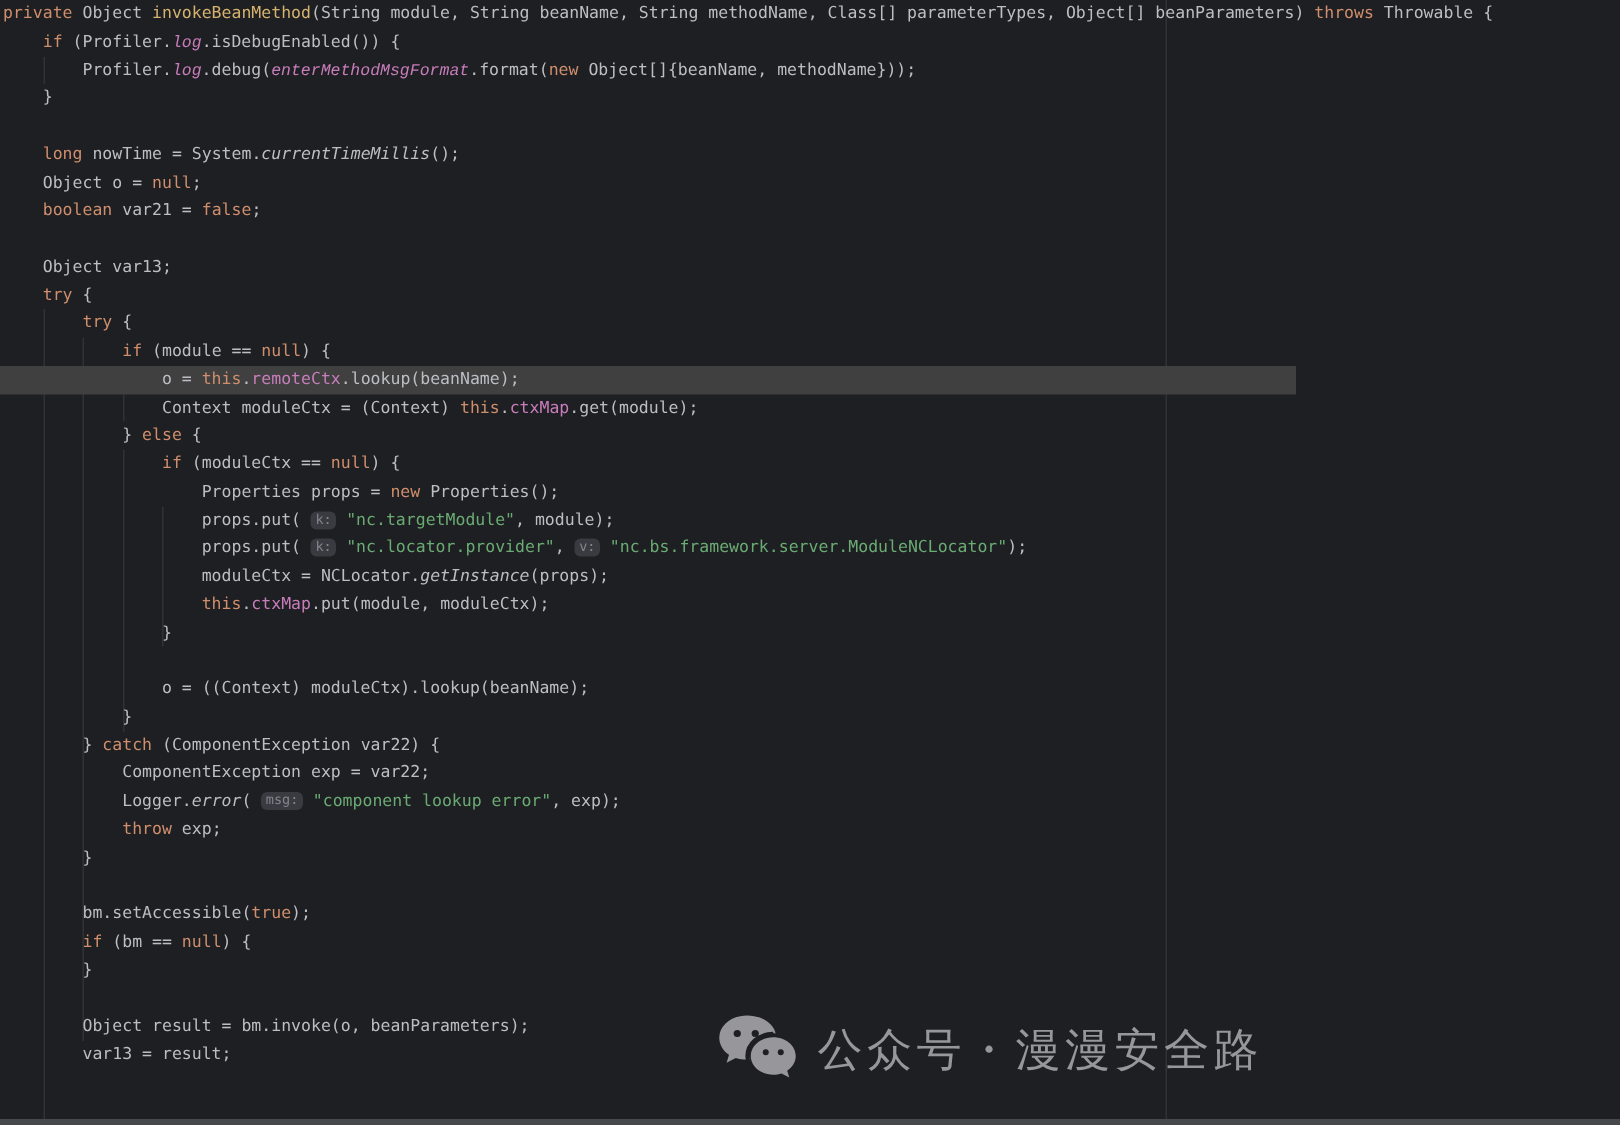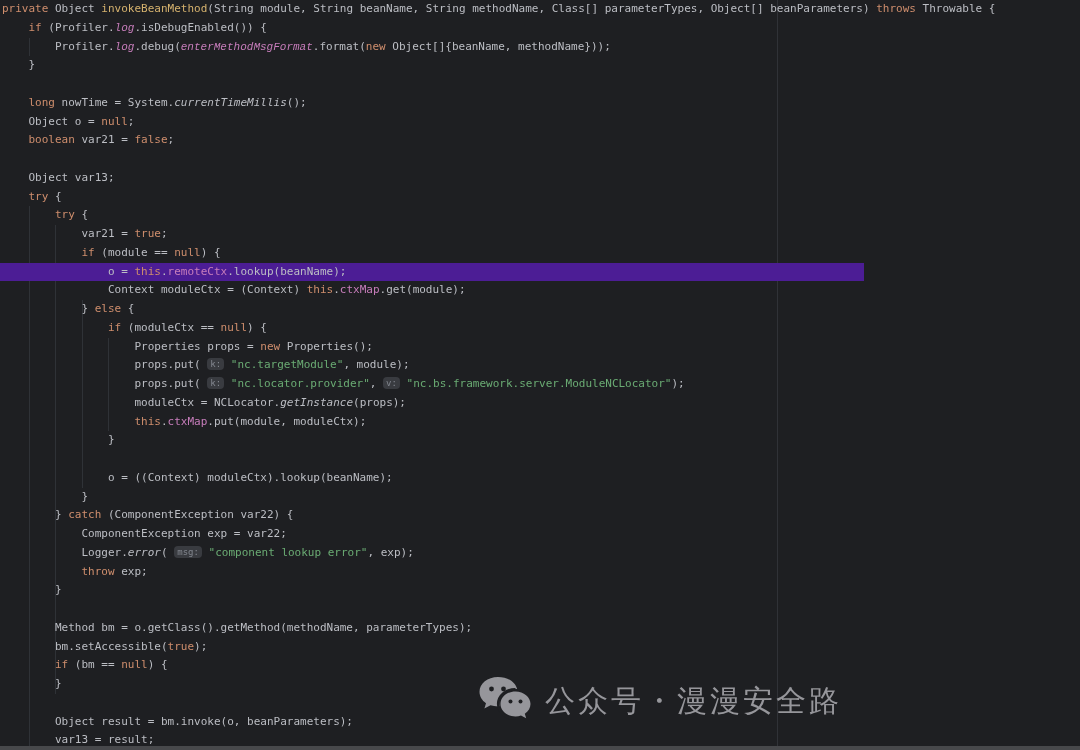--- a/index.html
+++ b/index.html
@@ -7,21 +7,21 @@
     width:1080px;height:750px;overflow:hidden;
     background:#1e1f22;
     font-family:"DejaVu Sans Mono","Liberation Mono",monospace;
   }
   #editor{
     position:relative;width:864px;height:750px;
     font-size:11px;line-height:18.75px;color:#bcbec4;
   }
   #code{position:relative;z-index:3;}
   .line{height:18.75px;white-space:pre;padding-left:2px;position:relative;}
-  .line.caret-line{background:#4c1d95;}
+  .line.caret-line{background:#404040;}
   .tok-kw{color:#cf8e6d;}
   .tok-def{color:#bcbec4;}
   .tok-str{color:#6aab73;}
   .tok-field{color:#c77dbb;}
   .tok-sfield{color:#c77dbb;font-style:italic;font-family:Liberation Mono, monospace;}
   .tok-smethod{color:#bcbec4;font-style:italic;}
   .tok-mdecl{color:#d5b26e;}
   .tok-inlay{
     display:inline-block;background:#393b40;color:#82868e;
     font-size:9px;line-height:12px;padding:0 3px;border-radius:4px;
@@ -61,42 +61,40 @@
       <div class="line"><span class="tok-def">        Profiler.</span><span class="tok-sfield">log</span><span class="tok-def">.debug(</span><span class="tok-sfield">enterMethodMsgFormat</span><span class="tok-def">.format(</span><span class="tok-kw">new</span><span class="tok-def"> Object[]{beanName, methodName}));</span></div>
       <div class="line"><span class="tok-def">    }</span></div>
       <div class="line"></div>
       <div class="line"><span class="tok-def">    </span><span class="tok-kw">long</span><span class="tok-def"> nowTime = System.</span><span class="tok-smethod">currentTimeMillis</span><span class="tok-def">();</span></div>
       <div class="line"><span class="tok-def">    Object o = </span><span class="tok-kw">null</span><span class="tok-def">;</span></div>
       <div class="line"><span class="tok-def">    </span><span class="tok-kw">boolean</span><span class="tok-def"> var21 = </span><span class="tok-kw">false</span><span class="tok-def">;</span></div>
       <div class="line"></div>
       <div class="line"><span class="tok-def">    Object var13;</span></div>
       <div class="line"><span class="tok-def">    </span><span class="tok-kw">try</span><span class="tok-def"> {</span></div>
       <div class="line"><span class="tok-def">        </span><span class="tok-kw">try</span><span class="tok-def"> {</span></div>
-      <div class="line"><span class="tok-def">            var21 = </span><span class="tok-kw">true</span><span class="tok-def">;</span></div>
       <div class="line"><span class="tok-def">            </span><span class="tok-kw">if</span><span class="tok-def"> (module == </span><span class="tok-kw">null</span><span class="tok-def">) {</span></div>
       <div class="line caret-line"><span class="tok-def">                o = </span><span class="tok-kw">this</span><span class="tok-def">.</span><span class="tok-field">remoteCtx</span><span class="tok-def">.lookup(beanName);</span></div>
       <div class="line"><span class="tok-def">                Context moduleCtx = (Context) </span><span class="tok-kw">this</span><span class="tok-def">.</span><span class="tok-field">ctxMap</span><span class="tok-def">.get(module);</span></div>
       <div class="line"><span class="tok-def">            } </span><span class="tok-kw">else</span><span class="tok-def"> {</span></div>
       <div class="line"><span class="tok-def">                </span><span class="tok-kw">if</span><span class="tok-def"> (moduleCtx == </span><span class="tok-kw">null</span><span class="tok-def">) {</span></div>
       <div class="line"><span class="tok-def">                    Properties props = </span><span class="tok-kw">new</span><span class="tok-def"> Properties();</span></div>
       <div class="line"><span class="tok-def">                    props.put( </span><span class="tok-inlay">k:</span><span class="tok-def"> </span><span class="tok-str">"nc.targetModule"</span><span class="tok-def">, module);</span></div>
       <div class="line"><span class="tok-def">                    props.put( </span><span class="tok-inlay">k:</span><span class="tok-def"> </span><span class="tok-str">"nc.locator.provider"</span><span class="tok-def">, </span><span class="tok-inlay">v:</span><span class="tok-def"> </span><span class="tok-str">"nc.bs.framework.server.ModuleNCLocator"</span><span class="tok-def">);</span></div>
       <div class="line"><span class="tok-def">                    moduleCtx = NCLocator.</span><span class="tok-smethod">getInstance</span><span class="tok-def">(props);</span></div>
       <div class="line"><span class="tok-def">                    </span><span class="tok-kw">this</span><span class="tok-def">.</span><span class="tok-field">ctxMap</span><span class="tok-def">.put(module, moduleCtx);</span></div>
       <div class="line"><span class="tok-def">                }</span></div>
       <div class="line"></div>
       <div class="line"><span class="tok-def">                o = ((Context) moduleCtx).lookup(beanName);</span></div>
       <div class="line"><span class="tok-def">            }</span></div>
       <div class="line"><span class="tok-def">        } </span><span class="tok-kw">catch</span><span class="tok-def"> (ComponentException var22) {</span></div>
       <div class="line"><span class="tok-def">            ComponentException exp = var22;</span></div>
       <div class="line"><span class="tok-def">            Logger.</span><span class="tok-smethod">error</span><span class="tok-def">( </span><span class="tok-inlay">msg:</span><span class="tok-def"> </span><span class="tok-str">"component lookup error"</span><span class="tok-def">, exp);</span></div>
       <div class="line"><span class="tok-def">            </span><span class="tok-kw">throw</span><span class="tok-def"> exp;</span></div>
       <div class="line"><span class="tok-def">        }</span></div>
       <div class="line"></div>
-      <div class="line"><span class="tok-def">        Method bm = o.getClass().getMethod(methodName, parameterTypes);</span></div>
       <div class="line"><span class="tok-def">        bm.setAccessible(</span><span class="tok-kw">true</span><span class="tok-def">);</span></div>
       <div class="line"><span class="tok-def">        </span><span class="tok-kw">if</span><span class="tok-def"> (bm == </span><span class="tok-kw">null</span><span class="tok-def">) {</span></div>
       <div class="line"><span class="tok-def">        }</span></div>
       <div class="line"></div>
       <div class="line"><span class="tok-def">        Object result = bm.invoke(o, beanParameters);</span></div>
       <div class="line"><span class="tok-def">        var13 = result;</span></div>
     </div>
 
   <div id="watermark">
     <span>

